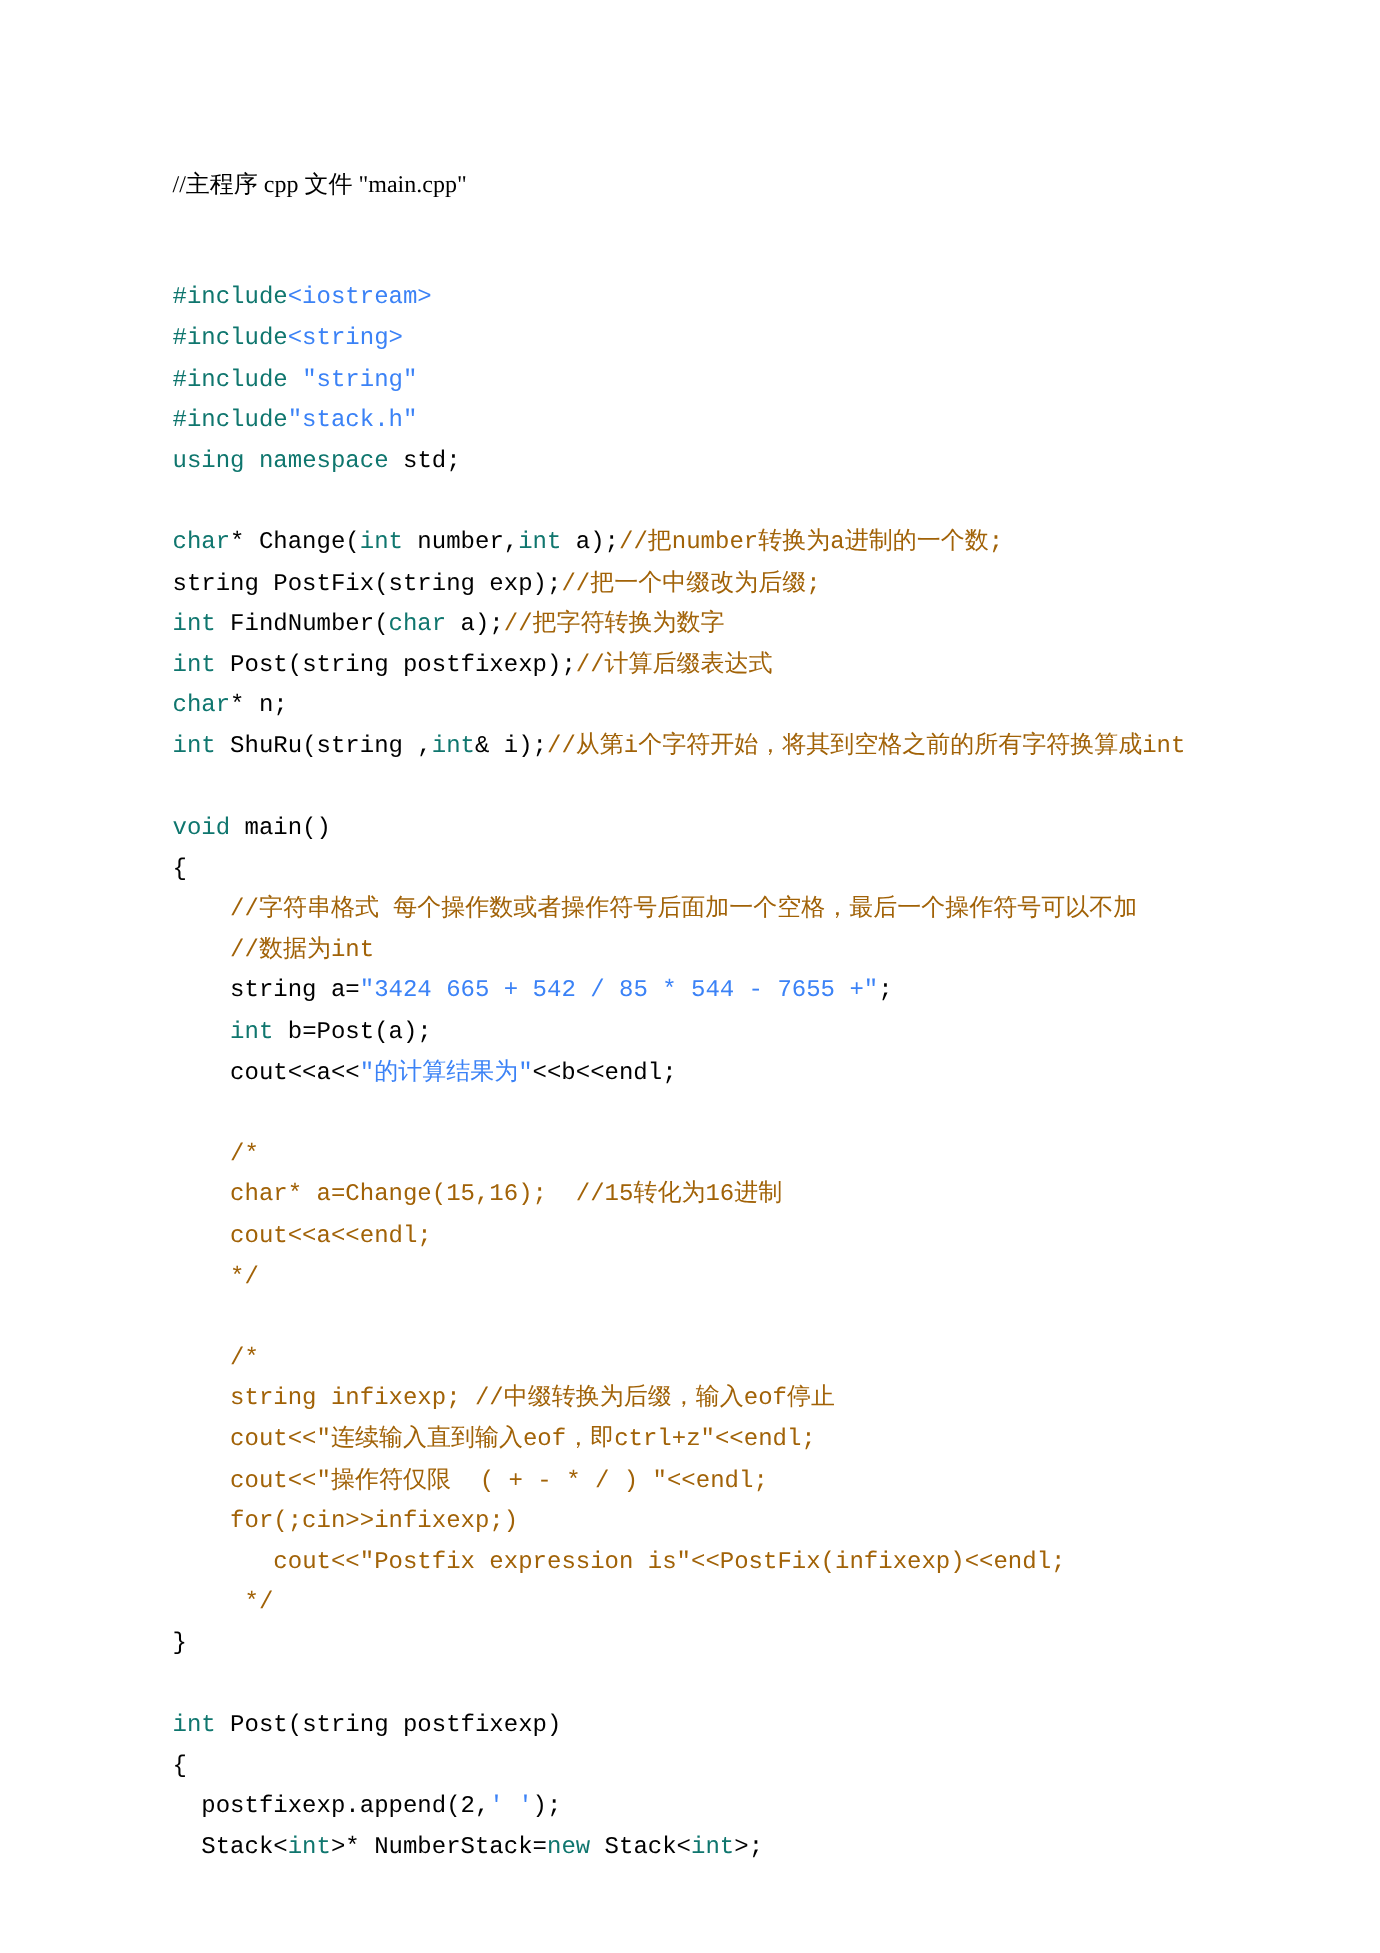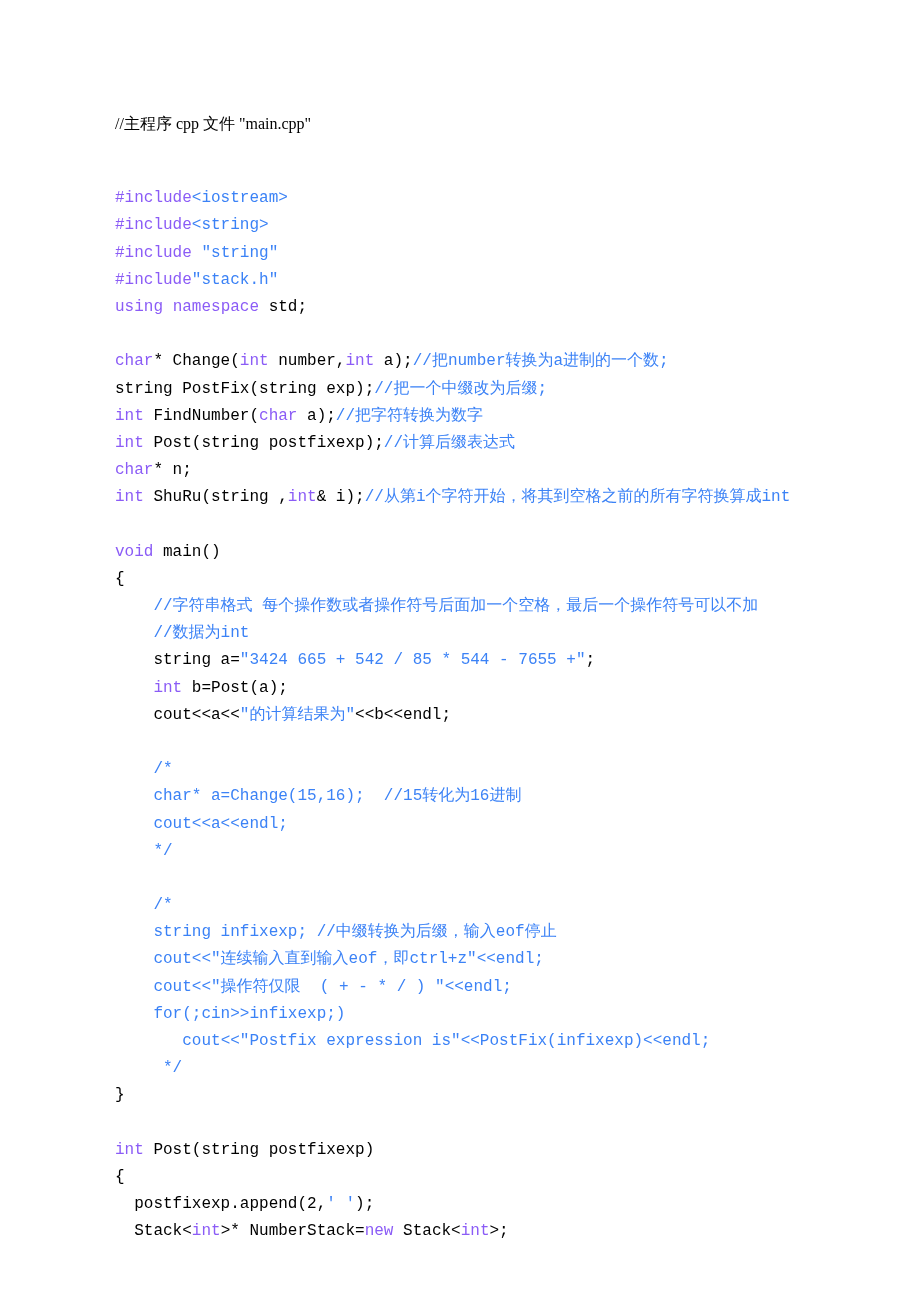--- a/index.html
+++ b/index.html
@@ -14,22 +14,22 @@
 }
 .header {
   font-family: "SimSun", "宋体", serif;
   margin-bottom: 48px;
 }
 .code {
   font-family: "SimSun", "宋体", "Courier New", monospace;
   white-space: pre-wrap;
   word-break: break-all;
 }
-.blue { color: #8b5cf6; }
-.green { color: #3b82f6; }
+.blue { color: #0f766e; }
+.green { color: #a16207; }
 .red { color: #3b82f6; }
 </style>
 </head>
 <body>
 
 <div class="header">
   <span>//主程序 cpp 文件 "main.cpp"</span>
 </div>
 
 <div class="code" id="code-block"><div><span class="blue">#include</span><span class="red">&lt;iostream&gt;</span></div><div><span class="blue">#include</span><span class="red">&lt;string&gt;</span></div><div><span class="blue">#include</span><span> </span><span class="red">"string"</span></div><div><span class="blue">#include</span><span class="red">"stack.h"</span></div><div><span class="blue">using</span><span> </span><span class="blue">namespace</span><span> std;</span></div><div>&nbsp;</div><div><span class="blue">char</span><span>* Change(</span><span class="blue">int</span><span> number,</span><span class="blue">int</span><span> a);</span><span class="green">//把number转换为a进制的一个数;</span></div><div><span>string PostFix(string exp);</span><span class="green">//把一个中缀改为后缀;</span></div><div><span class="blue">int</span><span> FindNumber(</span><span class="blue">char</span><span> a);</span><span class="green">//把字符转换为数字</span></div><div><span class="blue">int</span><span> Post(string postfixexp);</span><span class="green">//计算后缀表达式</span></div><div><span class="blue">char</span><span>* n;</span></div><div><span class="blue">int</span><span> ShuRu(string ,</span><span class="blue">int</span><span>&amp; i);</span><span class="green">//从第i个字符开始，将其到空格之前的所有字符换算成int</span></div><div>&nbsp;</div><div><span class="blue">void</span><span> main()</span></div><div><span>{</span></div><div><span>    </span><span class="green">//字符串格式 每个操作数或者操作符号后面加一个空格，最后一个操作符号可以不加</span></div><div><span>    </span><span class="green">//数据为int</span></div><div><span>    string a=</span><span class="red">"3424 665 + 542 / 85 * 544 - 7655 +"</span><span>;</span></div><div><span>    </span><span class="blue">int</span><span> b=Post(a);</span></div><div><span>    cout&lt;&lt;a&lt;&lt;</span><span class="red">"的计算结果为"</span><span>&lt;&lt;b&lt;&lt;endl;</span></div><div>&nbsp;</div><div><span>    </span><span class="green">/*</span></div><div><span class="green">    char* a=Change(15,16);  //15转化为16进制</span></div><div><span class="green">    cout&lt;&lt;a&lt;&lt;endl;</span></div><div><span class="green">    */</span></div><div>&nbsp;</div><div><span>    </span><span class="green">/*</span></div><div><span class="green">    string infixexp; //中缀转换为后缀，输入eof停止</span></div><div><span class="green">    cout&lt;&lt;"连续输入直到输入eof，即ctrl+z"&lt;&lt;endl;</span></div><div><span class="green">    cout&lt;&lt;"操作符仅限  ( + - * / ) "&lt;&lt;endl;</span></div><div><span class="green">    for(;cin&gt;&gt;infixexp;)</span></div><div><span class="green">       cout&lt;&lt;"Postfix expression is"&lt;&lt;PostFix(infixexp)&lt;&lt;endl;</span></div><div><span class="green">     */</span></div><div><span>}</span></div><div>&nbsp;</div><div><span class="blue">int</span><span> Post(string postfixexp)</span></div><div><span>{</span></div><div><span>  postfixexp.append(2,</span><span class="red">' '</span><span>);</span></div><div><span>  Stack&lt;</span><span class="blue">int</span><span>&gt;* NumberStack=</span><span class="blue">new</span><span> Stack&lt;</span><span class="blue">int</span><span>&gt;;</span></div></div>

